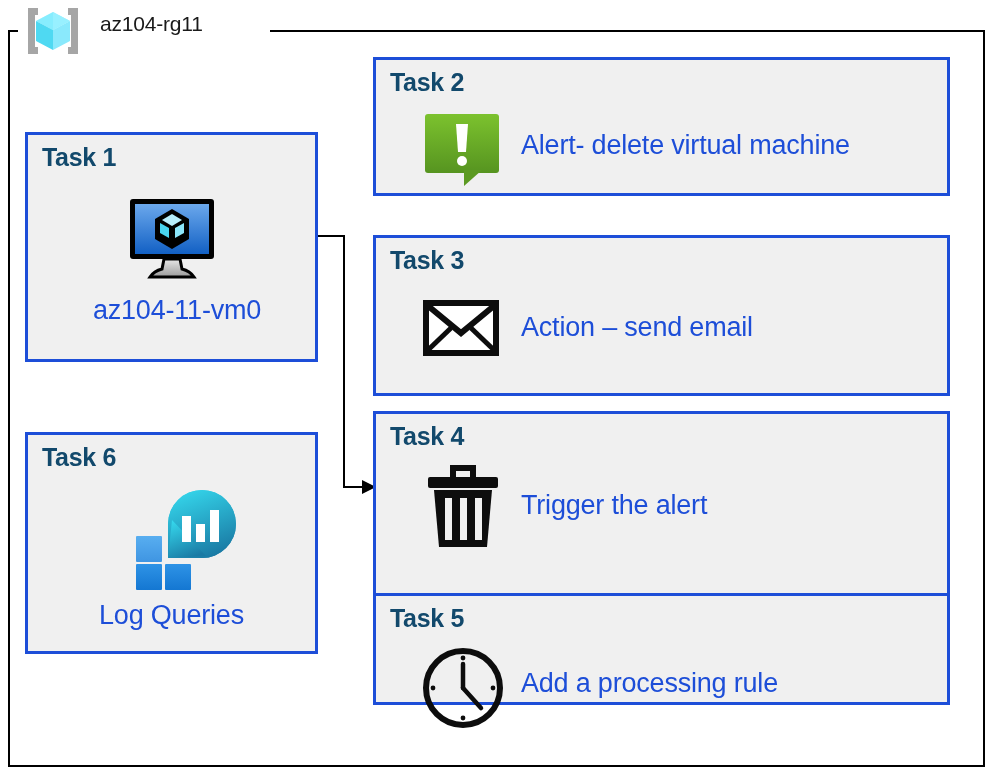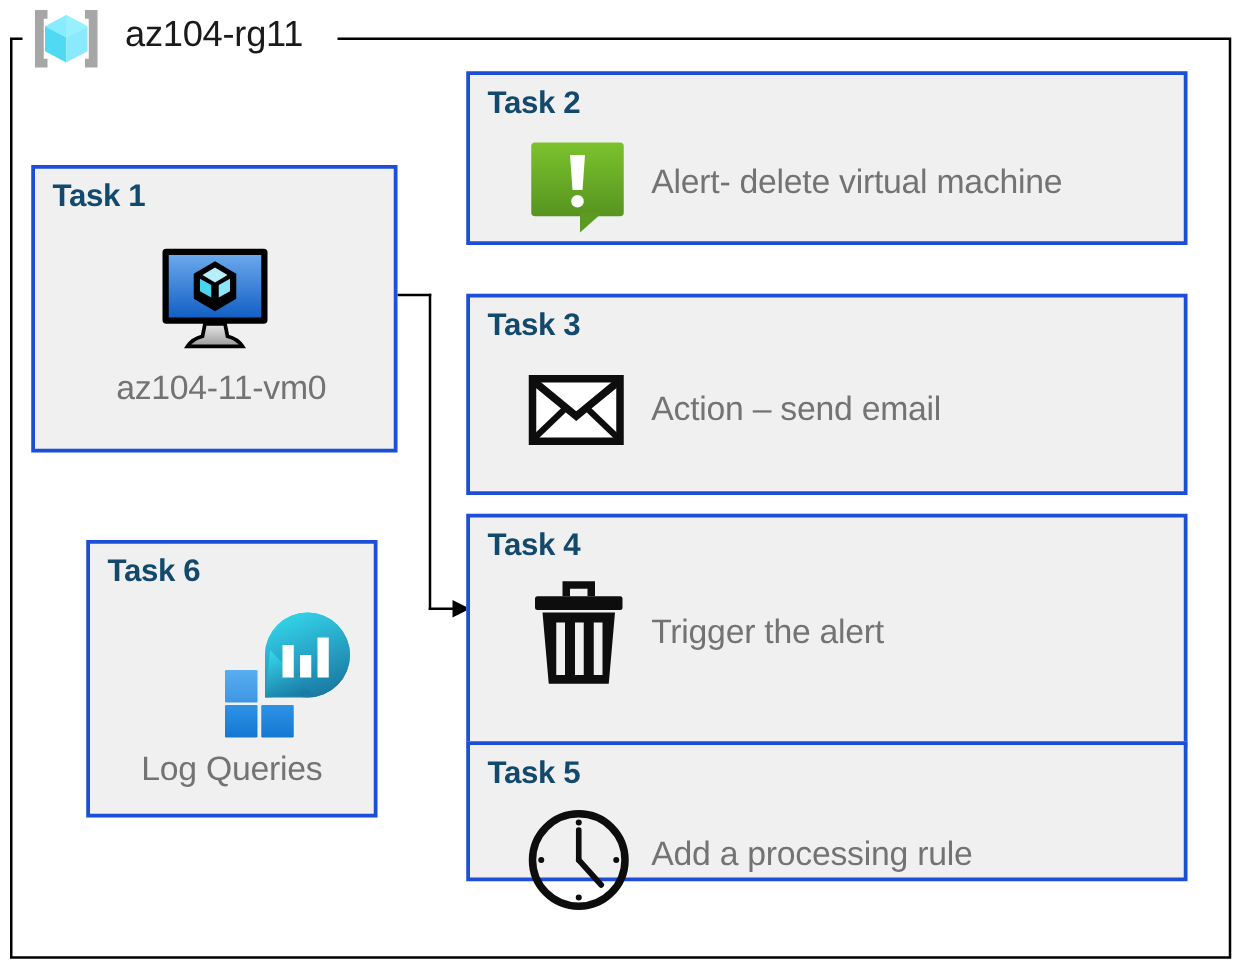--- a/index.html
+++ b/index.html
@@ -27,21 +27,21 @@
     background: #ffffff;
   }
   .rg-icon {
     position: absolute;
     left: 22px; top: 4px;
     width: 62px; height: 54px;
   }
   .rg-title {
     position: absolute;
     left: 100px; top: 12px;
-    font-size: 29px;
+    font-size: 21px;
     color: #1a1a1a;
     white-space: nowrap;
     letter-spacing: -0.2px;
   }
 
   
   .card {
     position: absolute;
     background: #f0f0f0;
     border: 3px solid #1d4ed8;
@@ -50,21 +50,21 @@
     position: absolute;
     left: 14px; top: 8px;
     font-size: 25px;
     font-weight: bold;
     color: #12496c;
     letter-spacing: -0.3px;
   }
   .card-label {
     position: absolute;
     font-size: 27px;
-    color: #737373;
+    color: #1d4ed8;
     white-space: nowrap;
     letter-spacing: -0.2px;
   }
   .card-icon { position: absolute; }
 
   
   .card-v .card-label {
     left: 0; right: 0;
     text-align: center;
   }
@@ -147,21 +147,21 @@
           <polygon points="-12,-6 -3,-1 -3,9 -12,4" fill="#49d5f0"></polygon>
 
           <polygon points="12,-6 12,4 3,9 3,-1" fill="#8ce6fb"></polygon>
         </g>
       </svg>
     </div>
 
     <div class="card-label" style="top:160px;padding-left:11px;">az104-11-vm0</div>
   </div>
 
-  <div class="card card-v" style="left:25px; top:432px; width:233px; height:222px;margin-left:44px;">
+  <div class="card card-v" style="left:25px; top:432px; width:293px; height:222px;">
     <div class="card-title">Task 6</div>
 
     <div class="card-icon" style="left:100px; top:55px; width:115px; height:100px;">
       <svg width="115" height="100" viewBox="0 0 115 100">
         <defs>
           <linearGradient id="logBubble" x1="0.2" y1="0" x2="0.6" y2="1">
             <stop offset="0" stop-color="#35d7ec"></stop>
             <stop offset="1" stop-color="#1a7aa4"></stop>
           </linearGradient>
           <linearGradient id="sqLight" x1="0" y1="0" x2="0" y2="1">

